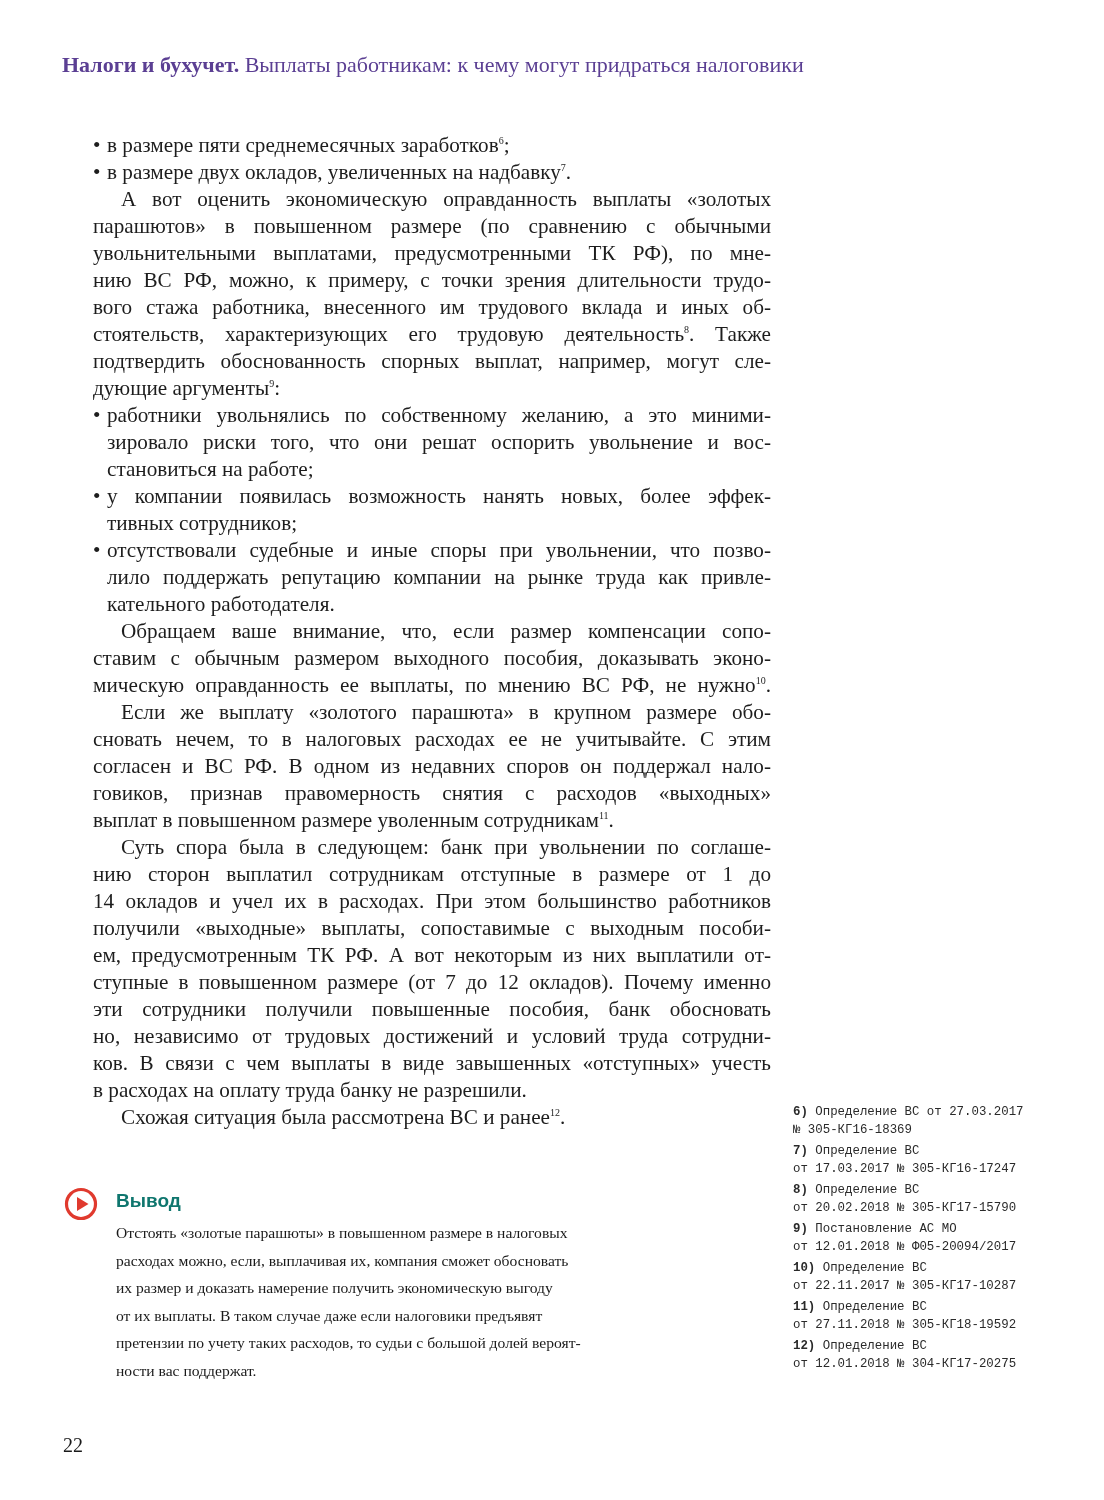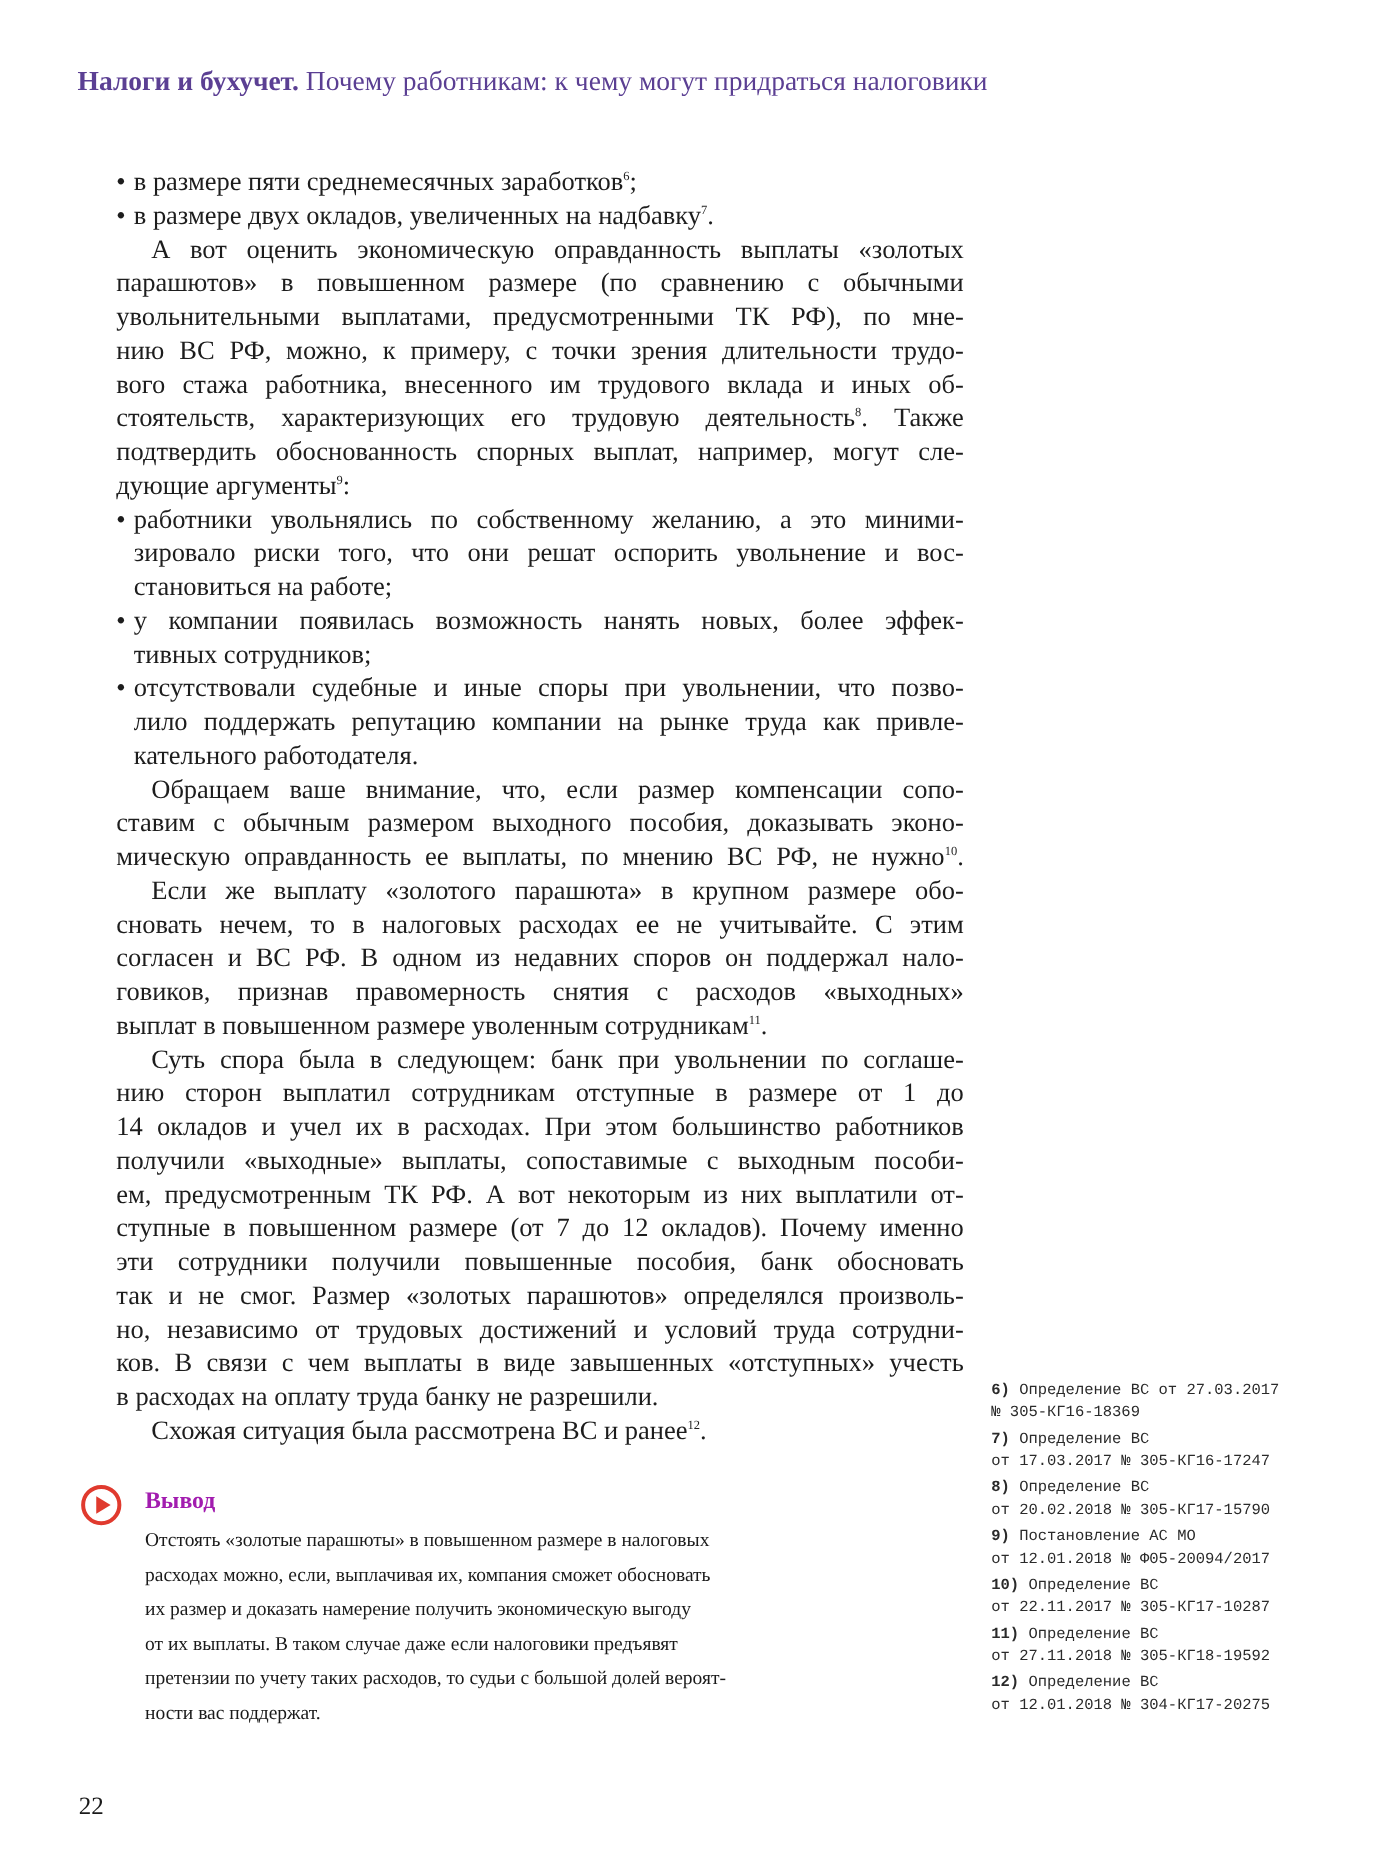--- a/index.html
+++ b/index.html
@@ -9,34 +9,34 @@
     .main { position: absolute; left: 62px; top: 132px; width: 678px; font-family: Liberation Serif, serif; font-size: 21.2px; line-height: 27px; color: #1d1d1d; margin-left: 31px; }
     .ln { display: block; white-space: nowrap; text-align: justify; text-align-last: justify; }
     .ln.last { text-align-last: left; }
     .ind { padding-left: 28px; }
     .bl { padding-left: 14px; position: relative; }
     .bl::before { content: "•"; position: absolute; left: 0; top: 0; }
     .sub { padding-left: 14px; }
     sup { font-size: 10px; line-height: 0; vertical-align: 8px; }
     .callout { position: absolute; left: 62px; top: 1185px; width: 680px; }
     .play { position: absolute; left: 2px; top: 2px; width: 34px; height: 34px; }
-    .callout-title { position: absolute; left: 54px; top: 5px; font-family: Liberation Serif, serif; font-weight: bold; font-size: 19px; color: #a21caf; }
+    .callout-title { position: absolute; left: 54px; top: 5px; font-family: Liberation Sans, sans-serif; font-weight: bold; font-size: 19px; color: #0f766e; }
     .callout-body { position: absolute; left: 54px; top: 34px; width: 616px; font-family: "Liberation Serif", serif; font-weight: normal; font-size: 15.6px; line-height: 27.5px; color: #1a1a1a; }
     .callout-body .ln { text-align: left; text-align-last: left; }
     .notes { position: absolute; left: 793px; top: 1104px; width: 260px; font-family: Liberation Mono, monospace; font-size: 12.4px; line-height: 17.5px; color: #2a2a2a; }
     .note { margin-bottom: 4px; }
     .note b { font-weight: bold; }
     .pageno { position: absolute; left: 63px; top: 1434px; font-family: Liberation Serif, serif; font-size: 20px; color: #1a1a1a; }
   </style>
 </head>
 <body>
 
 <div class="header">
   <b>Налоги и бухучет.</b>
-  <span>Почему работникам: к чему могут придраться налоговики</span>
+  <span>Выплаты работникам: к чему могут придраться налоговики</span>
 </div>
 
 <div class="main">
 
   <span class="ln last bl"><span>в размере пяти среднемесячных заработков</span><sup>6</sup><span>;</span></span>
   <span class="ln last bl"><span>в размере двух окладов, увеличенных на надбавку</span><sup>7</sup><span>.</span></span>
 
   <div>
     <span class="ln ind">А вот оценить экономическую оправданность выплаты «золотых</span>
     <span class="ln">парашютов» в повышенном размере (по сравнению с обычными</span>
@@ -74,21 +74,20 @@
   </div>
 
   <div>
     <span class="ln ind">Суть спора была в следующем: банк при увольнении по соглаше-</span>
     <span class="ln">нию сторон выплатил сотрудникам отступные в размере от 1 до</span>
     <span class="ln">14 окладов и учел их в расходах. При этом большинство работников</span>
     <span class="ln">получили «выходные» выплаты, сопоставимые с выходным пособи-</span>
     <span class="ln">ем, предусмотренным ТК РФ. А вот некоторым из них выплатили от-</span>
     <span class="ln">ступные в повышенном размере (от 7 до 12 окладов). Почему именно</span>
     <span class="ln">эти сотрудники получили повышенные пособия, банк обосновать</span>
-    <span class="ln">так и не смог. Размер «золотых парашютов» определялся произволь-</span>
     <span class="ln">но, независимо от трудовых достижений и условий труда сотрудни-</span>
     <span class="ln">ков. В связи с чем выплаты в виде завышенных «отступных» учесть</span>
     <span class="ln last">в расходах на оплату труда банку не разрешили.</span>
   </div>
 
   <span class="ln last ind"><span>Схожая ситуация была рассмотрена ВС и ранее</span><sup>12</sup><span>.</span></span>
 </div>
 
 <div class="callout">
   <svg class="play" viewBox="0 0 34 34">

